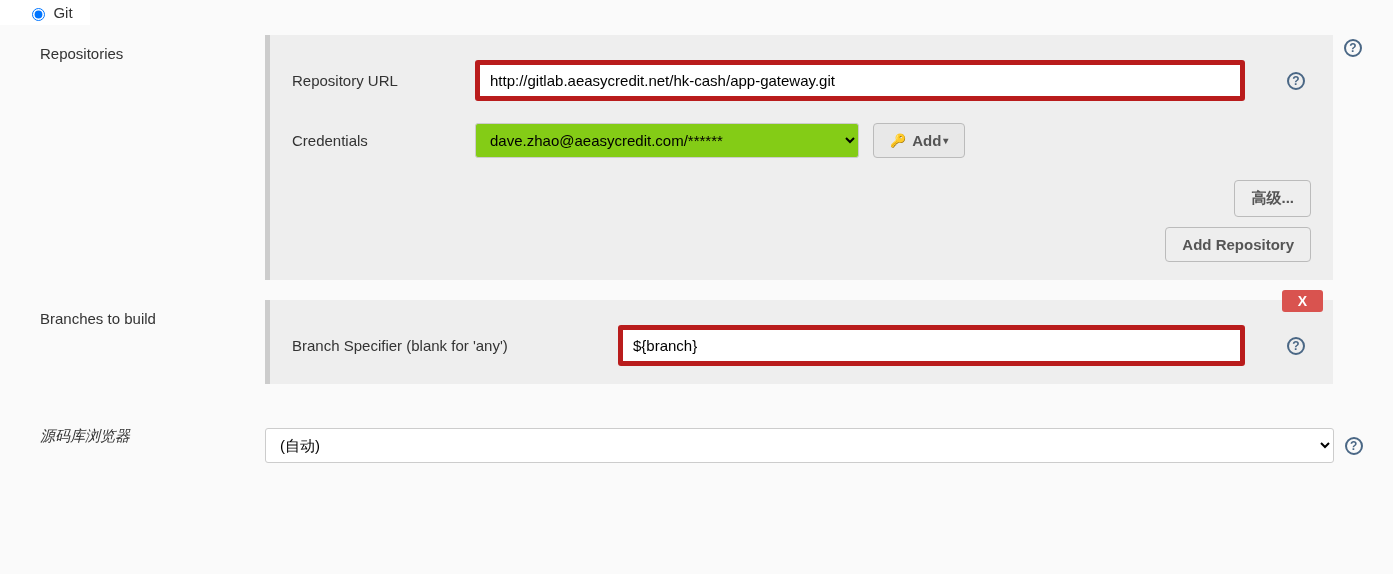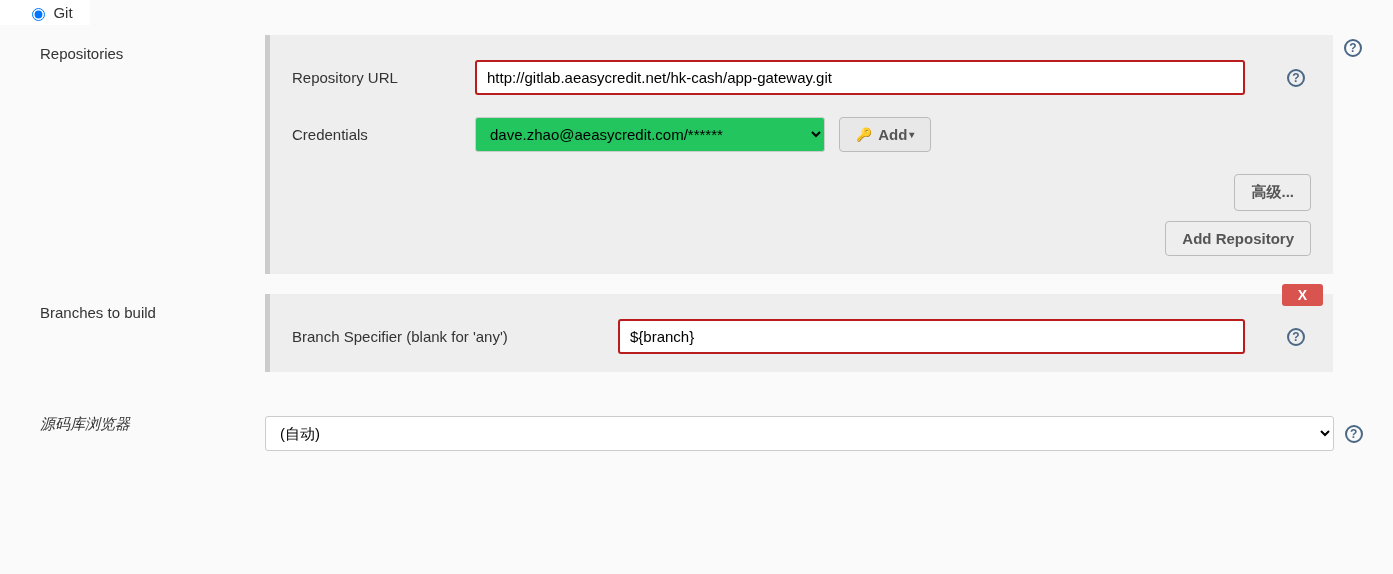--- a/index.html
+++ b/index.html
@@ -79,31 +79,31 @@
   .form-label.wide { width: 298px; }
   .form-control-area {
     flex: 1;
     display: flex;
     align-items: center;
   }
   input[type=text] {
     width: 100%;
     padding: 7px 10px;
     font-size: 15px;
-    border: 2px solid #b91c1c;
+    border: 5px solid #b91c1c;
     border-radius: 3px;
     background: #fff;
   }
   select.cred-select {
     padding: 7px 10px;
     font-size: 15px;
     border: 1px solid #ccc;
     border-radius: 3px;
-    background: #22c55e;
-    width: 350px;
+    background: #84cc16;
+    width: 384px;
   }
   select.browser-select {
     width: 100%;
     padding: 7px 10px;
     font-size: 15px;
     border: 1px solid #ccc;
     border-radius: 3px;
     background: #fff;
   }
   .btn {

